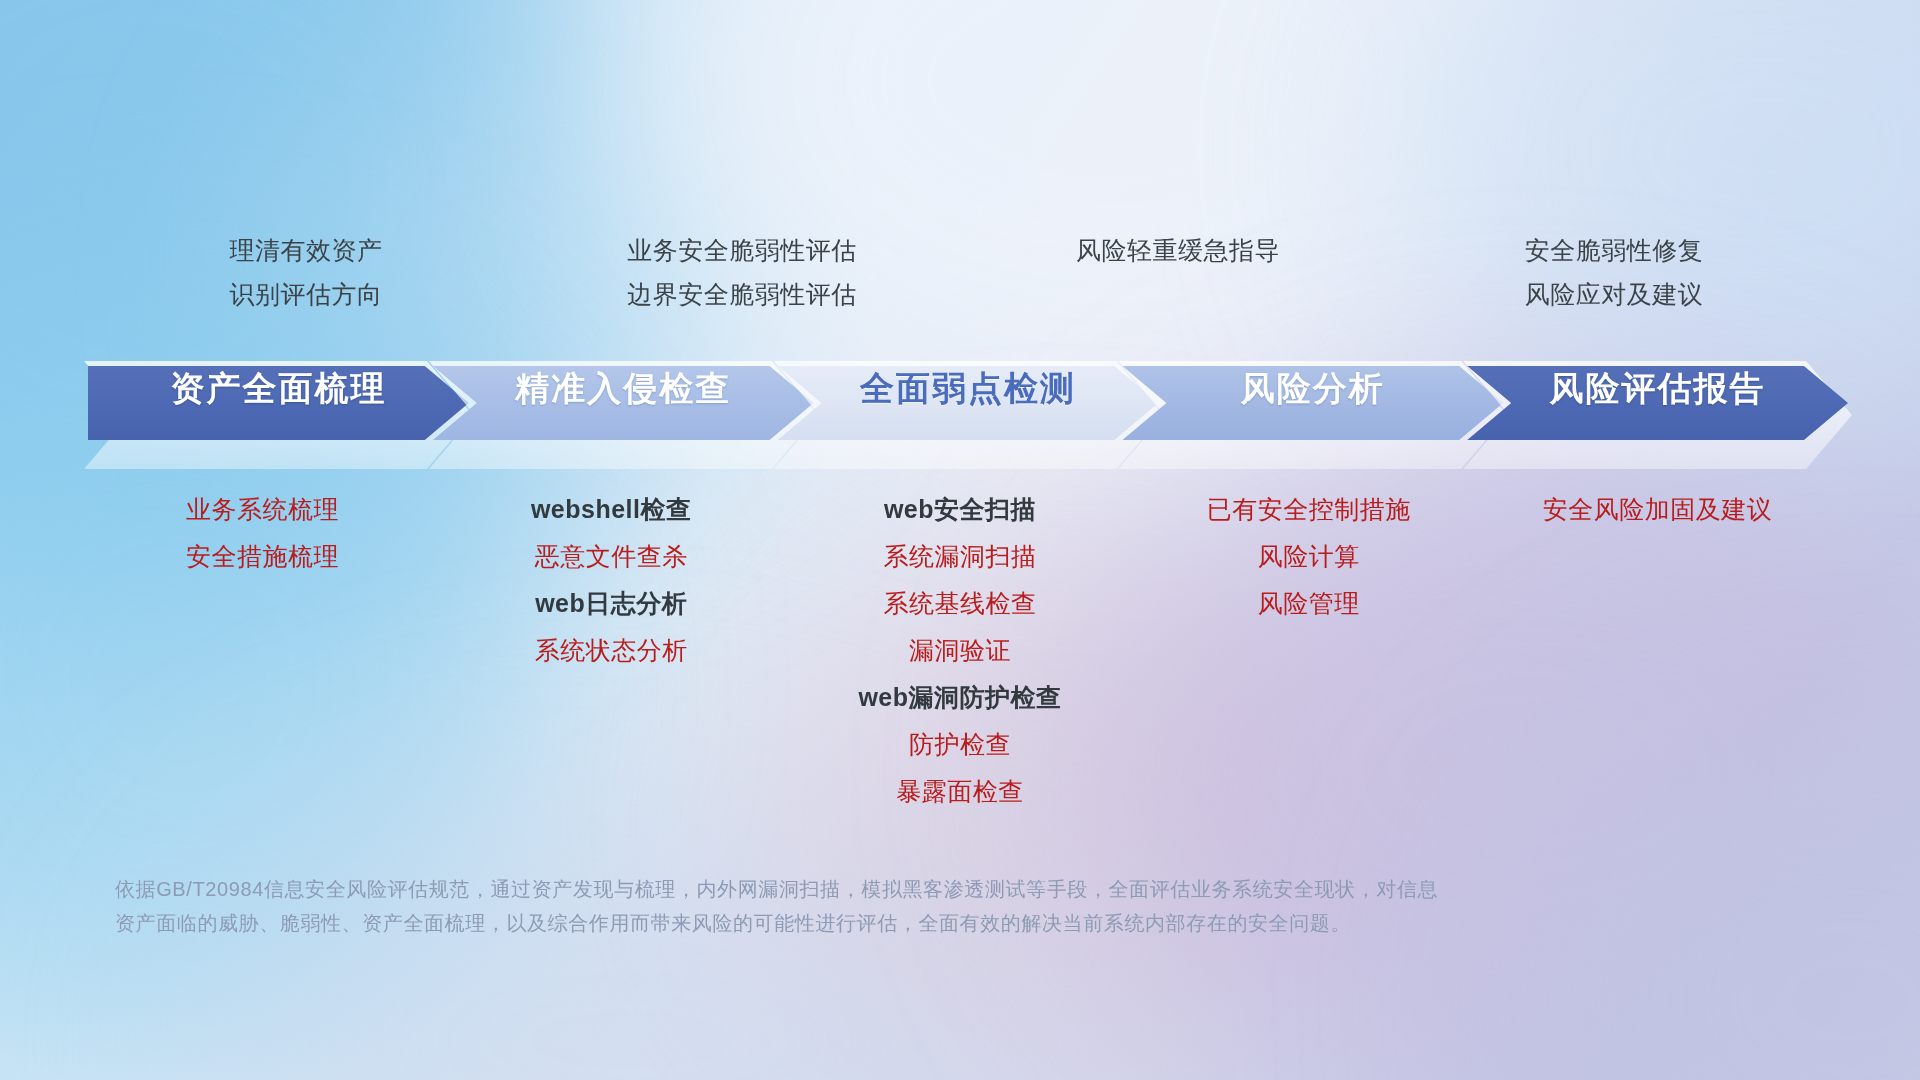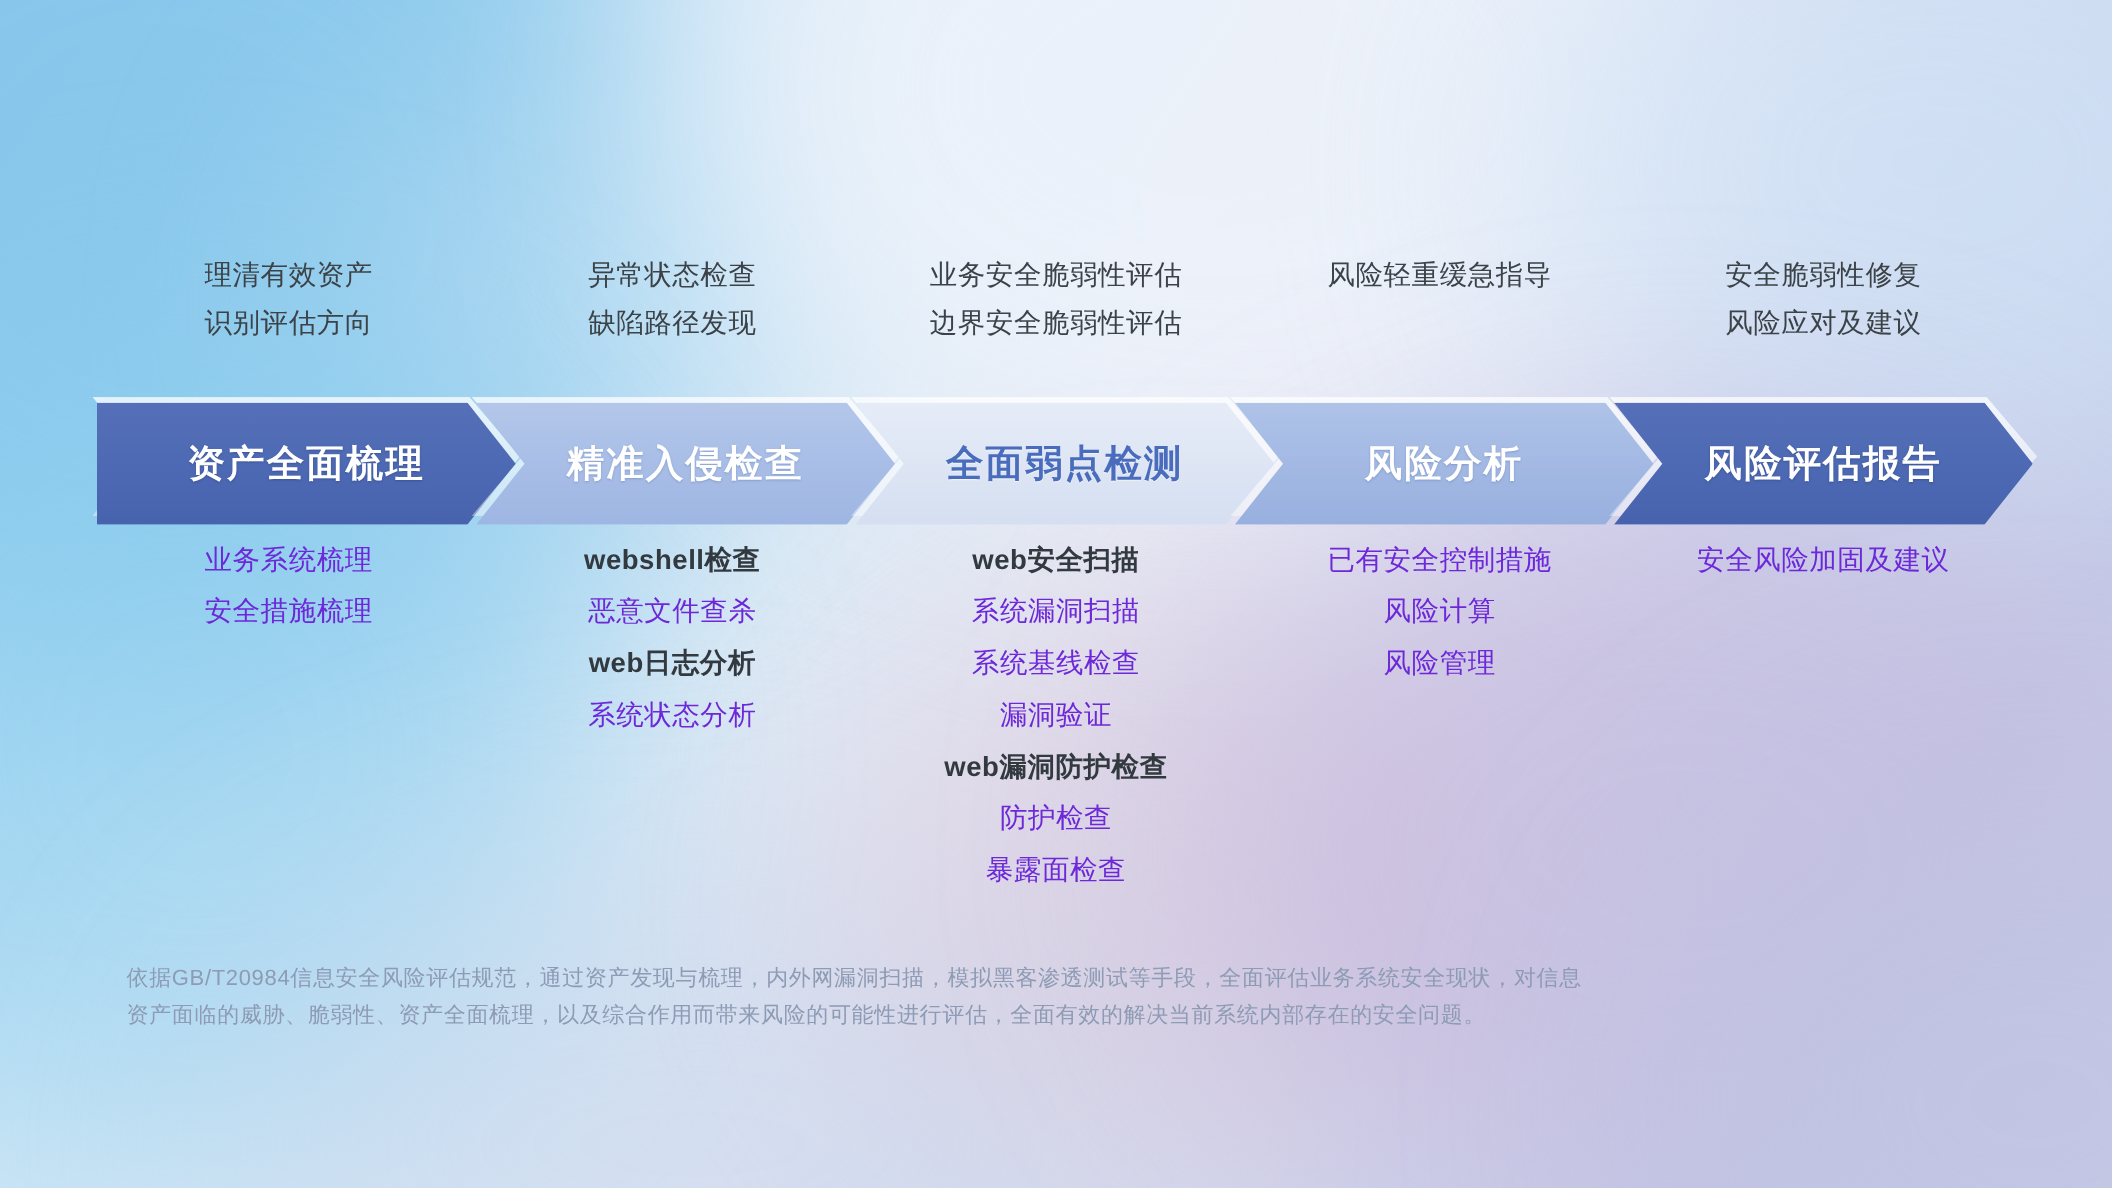--- a/index.html
+++ b/index.html
@@ -36,22 +36,22 @@
   #top-row .col{justify-content:flex-start;}
   .t-line{
     font-size:25px;color:#3c4348;line-height:44px;white-space:nowrap;
     letter-spacing:.5px;
   }
   .col.mid-one{justify-content:center;padding-bottom:4px;}
 
   
   #banner{position:absolute;left:88px;top:366px;width:1760px;height:98px;}
   .chev{
-    position:absolute;top:0;height:111px;
-    display:flex;align-items:center;justify-content:center;
+    position:absolute;top:0;height:74px;
+    display:flex;align-items:flex-start;justify-content:center;
     -webkit-clip-path:polygon(0 0, calc(100% - 44px) 0, 100% 50%, calc(100% - 44px) 100%, 0 100%, 44px 50%);
     clip-path:polygon(0 0, calc(100% - 44px) 0, 100% 50%, calc(100% - 44px) 100%, 0 100%, 44px 50%);
   }
   .chev.first{
     -webkit-clip-path:polygon(0 0, calc(100% - 44px) 0, 100% 50%, calc(100% - 44px) 100%, 0 100%);
     clip-path:polygon(0 0, calc(100% - 44px) 0, 100% 50%, calc(100% - 44px) 100%, 0 100%);
   }
   .chev-label{
     font-size:34px;font-weight:bold;letter-spacing:2px;white-space:nowrap;
   }
@@ -70,21 +70,21 @@
     position:absolute;top:-5px;height:108px;
     background:linear-gradient(180deg,rgba(255,255,255,.85),rgba(255,255,255,.45));
     -webkit-clip-path:polygon(0 0, calc(100% - 46px) 0, 100% 50%, calc(100% - 46px) 100%, 0 100%, 46px 50%);
     clip-path:polygon(0 0, calc(100% - 46px) 0, 100% 50%, calc(100% - 46px) 100%, 0 100%, 46px 50%);
     opacity:.9;
   }
 
   
   #bottom-row{top:486px;height:300px;align-items:flex-start;}
   .b-line{
-    font-size:25px;color:#6d28d9;line-height:47px;white-space:nowrap;letter-spacing:.5px;
+    font-size:25px;color:#b91c1c;line-height:47px;white-space:nowrap;letter-spacing:.5px;
   }
   .b-line.em{font-weight:bold;color:#32393f;}
 
   
   #footer{position:absolute;left:96px;top:872px;width:1520px;}
   .f-line{
     font-size:20px;color:#8d9bb4;line-height:34px;letter-spacing:.6px;white-space:nowrap;margin-left:19px;
   }
 </style>
 </head>
@@ -102,24 +102,20 @@
   <div class="blob b4"></div>
   <div class="blob b8"></div>
 </div>
 
 <div class="stage">
 
   <div class="row" id="top-row">
       <div class="col">
         <div class="t-line">理清有效资产</div>
         <div class="t-line">识别评估方向</div>
-      </div>
-      <div class="col">
-        <div class="t-line">异常状态检查</div>
-        <div class="t-line">缺陷路径发现</div>
       </div>
       <div class="col">
         <div class="t-line">业务安全脆弱性评估</div>
         <div class="t-line">边界安全脆弱性评估</div>
       </div>
       <div class="col mid-one">
         <div class="t-line">风险轻重缓急指导</div>
       </div>
       <div class="col">
         <div class="t-line">安全脆弱性修复</div>

